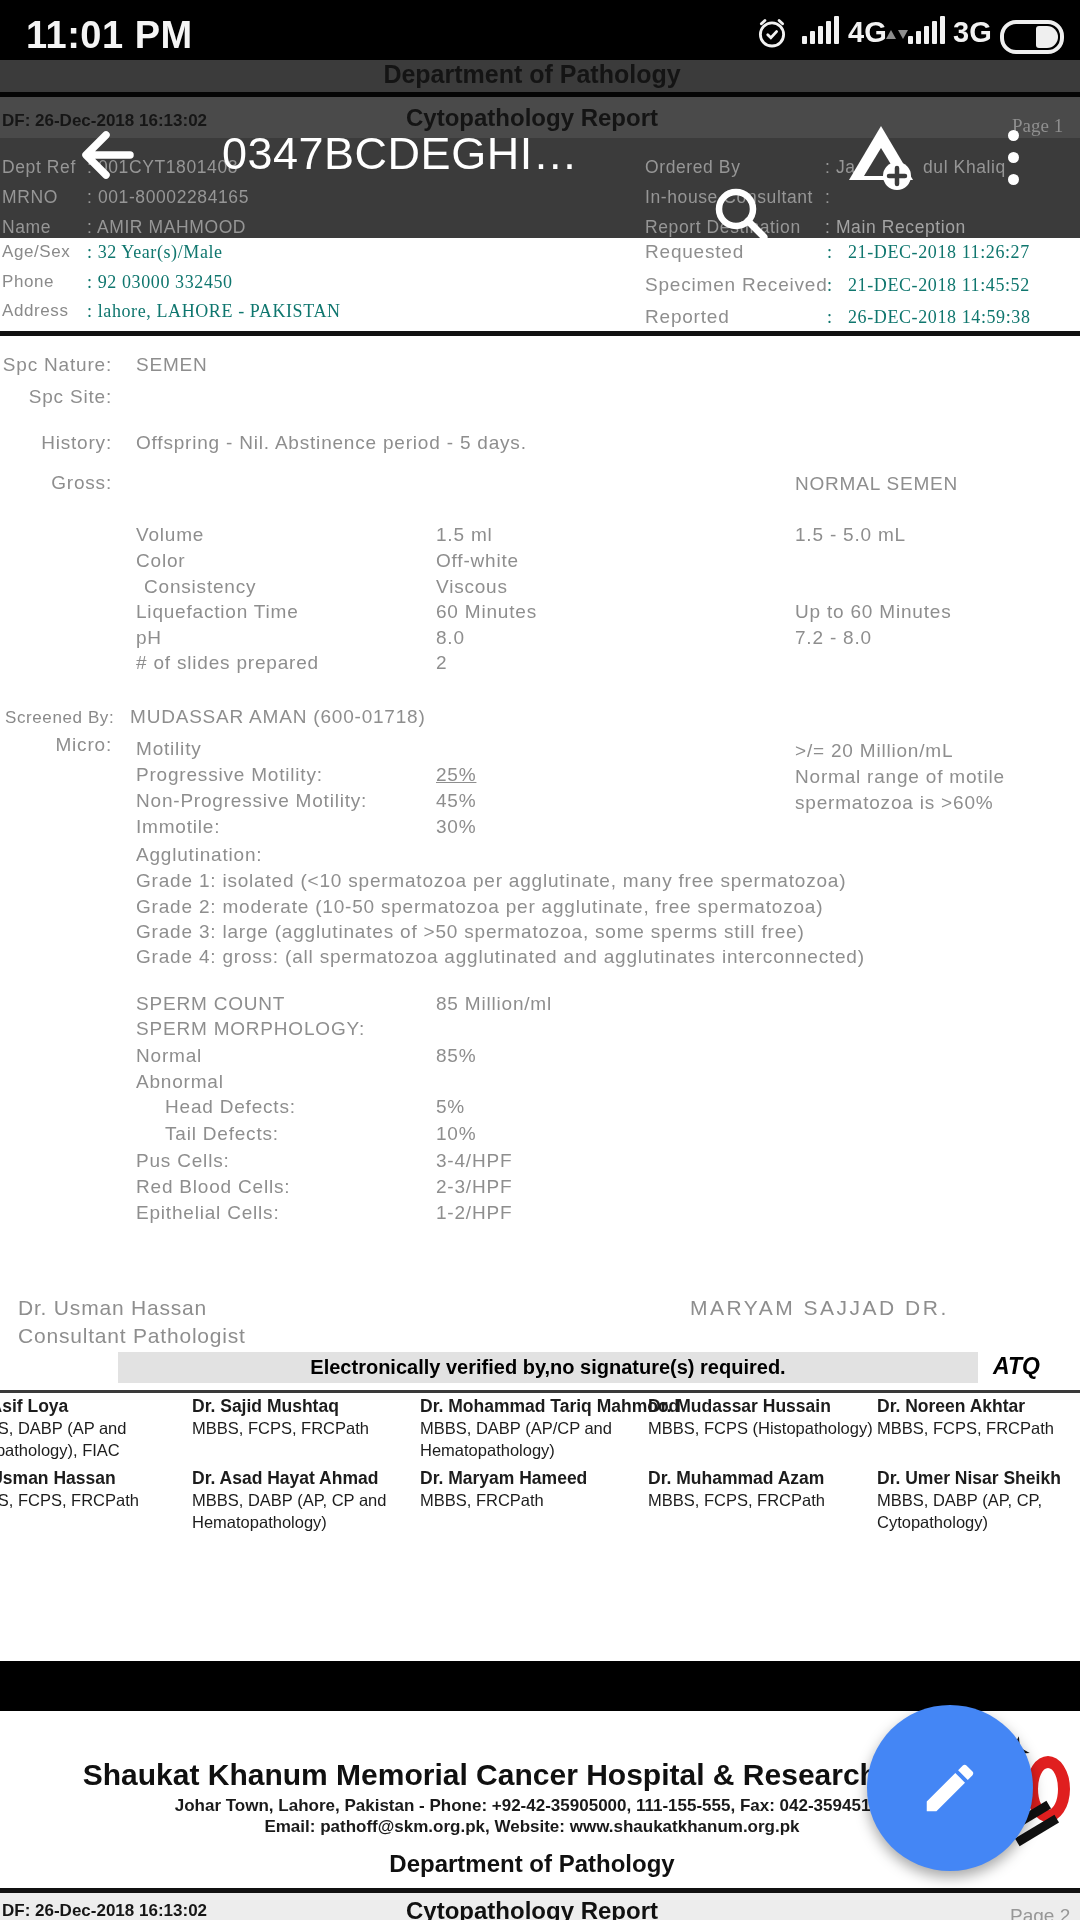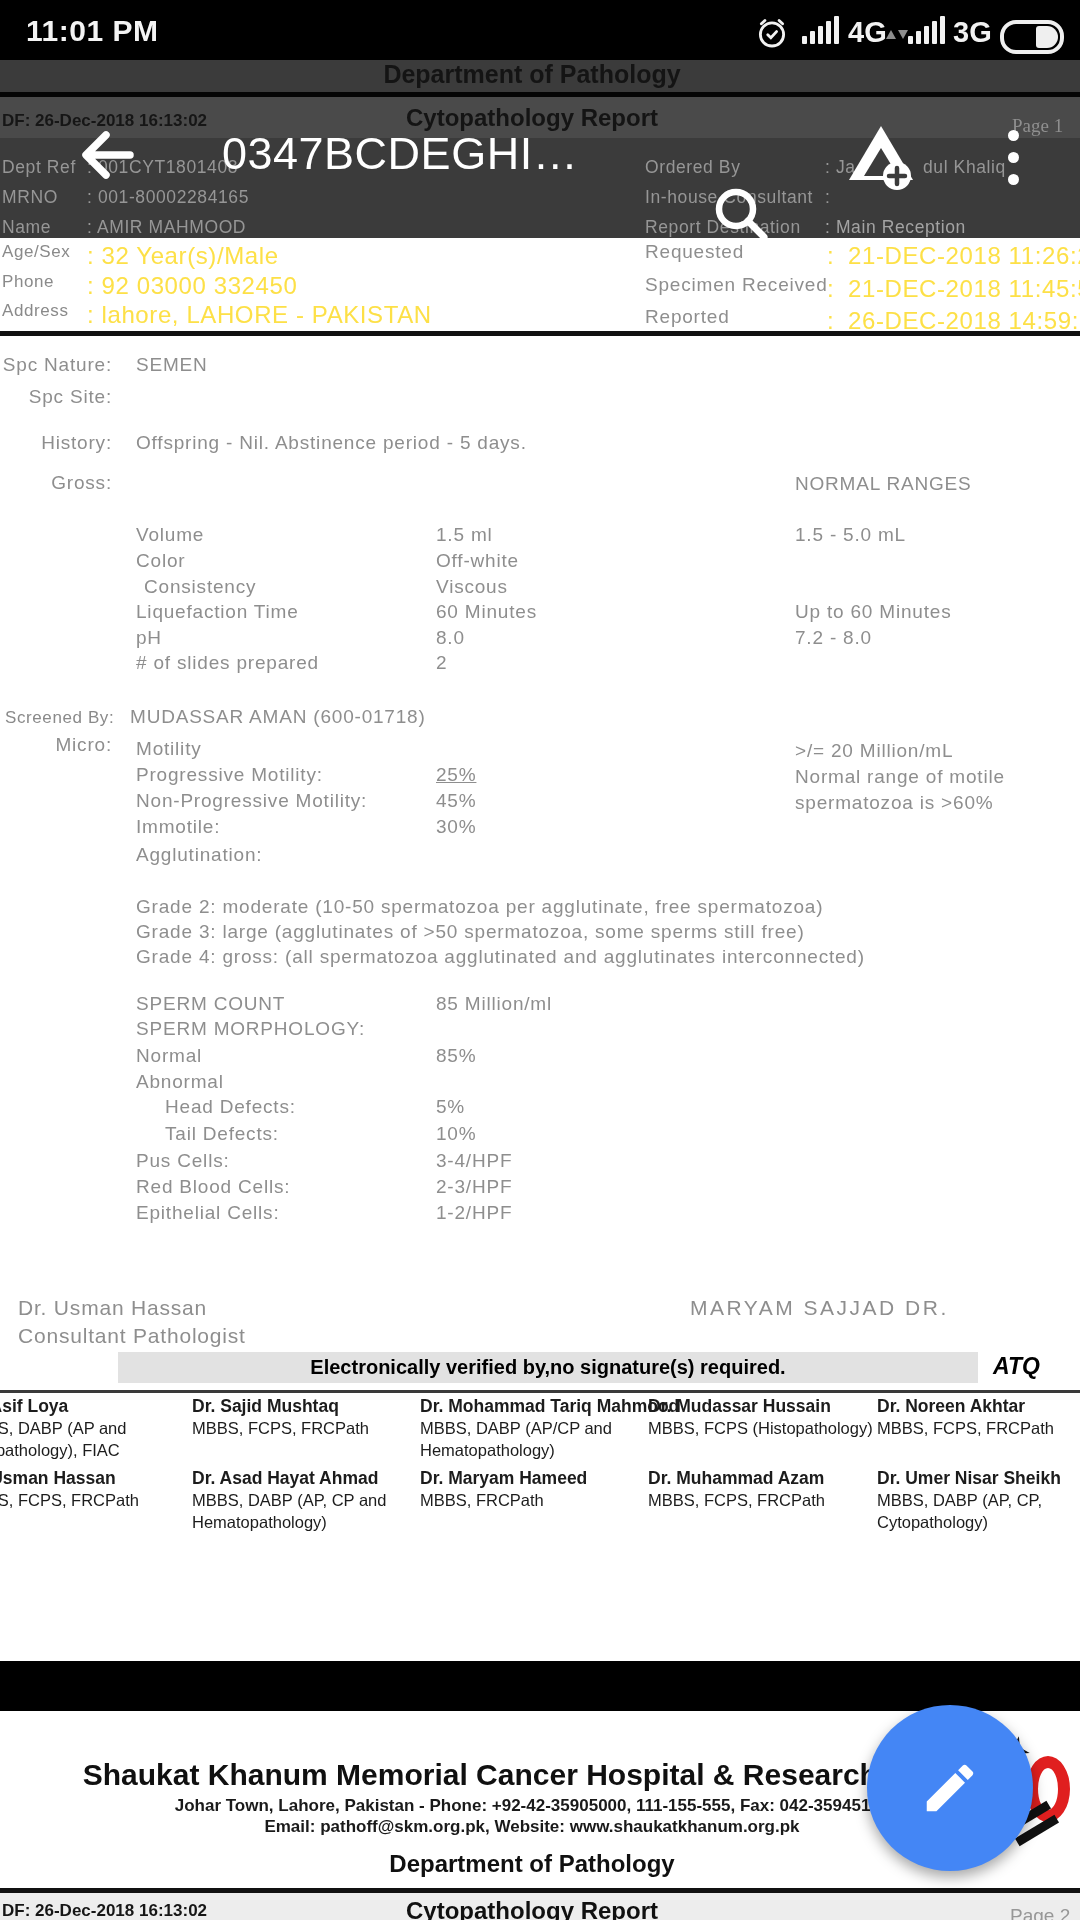--- a/index.html
+++ b/index.html
@@ -4,21 +4,21 @@
 <style>
   html,body{margin:0;padding:0;}
   body{
     width:1080px;height:1920px;position:relative;overflow:hidden;
     background:#000;font-family:"Liberation Sans", sans-serif;
     -webkit-font-smoothing:antialiased;
   }
   .abs{position:absolute;white-space:nowrap;}
   
   .statusbar{position:absolute;left:0;top:0;width:1080px;height:60px;background:#000;z-index:40;}
-  .sb-time{position:absolute;left:26px;top:14px;color:#f4f4f4;font-size:30px;font-weight:700;letter-spacing:.5px;}
+  .sb-time{position:absolute;left:26px;top:14px;color:#f4f4f4;font-size:38px;font-weight:700;letter-spacing:.5px;}
   .sig{position:absolute;display:flex;align-items:flex-end;gap:3px;height:28px;}
   .sig i{display:block;width:5px;background:#f2f2f2;border-radius:1px;}
   .sb-net{position:absolute;top:16px;color:#f2f2f2;font-size:29px;font-weight:700;}
   .mini-arrows{position:absolute;top:30px;display:flex;gap:2px;}
   .tri-up{width:0;height:0;border-left:5px solid transparent;border-right:5px solid transparent;border-bottom:9px solid #8d8d8d;}
   .tri-dn{width:0;height:0;border-left:5px solid transparent;border-right:5px solid transparent;border-top:9px solid #8d8d8d;}
   .battery{position:absolute;left:1000px;top:20px;width:56px;height:26px;border:4px solid #efefef;border-radius:16px;}
   .battery .fill{position:absolute;right:2px;top:2px;bottom:2px;width:22px;background:#efefef;border-radius:3px 11px 11px 3px;}
   
   .band{position:absolute;left:0;top:60px;width:1080px;height:178px;background:#3b3b3b;z-index:20;overflow:hidden;}
@@ -27,21 +27,21 @@
   .band-doc{color:#969696;font-size:17.5px;letter-spacing:.6px;}
   .center1080{left:-8px;width:1080px;text-align:center;}
   .tb-title{position:absolute;left:222px;top:68px;color:#fff;font-size:45px;font-weight:400;z-index:5;letter-spacing:.5px;}
   .tb-btn{position:absolute;z-index:6;}
   .dots{display:flex;flex-direction:column;gap:11px;}
   .dots b{width:11px;height:11px;border-radius:50%;background:#fff;display:block;}
   
   .page{position:absolute;left:0;width:1080px;background:#fff;z-index:1;}
   .doc{color:#8e8e8e;font-size:19px;letter-spacing:.8px;}
   .doc-sm{color:#8a8a8a;font-size:17px;letter-spacing:.6px;}
-  .doc-val{color:#fde047;font-size:24px;letter-spacing:.6px;}
+  .doc-val{color:#0f766e;font-size:18px;letter-spacing:.6px;font-family:Liberation Serif, serif;}
   .lab-r{text-align:right;}
   .dark-b{color:#101010;font-weight:700;}
   .docline{position:absolute;left:0;width:1080px;background:#111;}
   .docname{color:#1c1c1c;font-size:17.5px;font-weight:700;}
   .docqual{color:#1c1c1c;font-size:16.5px;font-weight:400;}
   .vbar{position:absolute;left:118px;top:1352px;width:860px;height:31px;background:#e2e2e2;}
   .bstrip{position:absolute;left:0;top:1893px;width:1080px;height:27px;background:#ededed;}
   
   .fab{position:absolute;left:867px;top:1705px;width:166px;height:166px;border-radius:50%;
        background:#4486F5;z-index:30;display:flex;align-items:center;justify-content:center;
@@ -114,21 +114,21 @@
   <div class="abs doc-val" style="left:848px;top:307px;">26-DEC-2018 14:59:38</div>
 
   <div class="docline" style="top:331px;height:5px;"></div>
 
   <div class="abs doc lab-r" style="left:-8px;width:120px;top:354px;">Spc Nature:</div>
   <div class="abs doc" style="left:136px;top:354px;">SEMEN</div>
   <div class="abs doc lab-r" style="left:-8px;width:120px;top:386px;">Spc Site:</div>
   <div class="abs doc lab-r" style="left:-8px;width:120px;top:432px;">History:</div>
   <div class="abs doc" style="left:136px;top:432px;">Offspring - Nil. Abstinence period - 5 days.</div>
   <div class="abs doc lab-r" style="left:-8px;width:120px;top:472px;">Gross:</div>
-  <div class="abs doc" style="left:795px;top:473px;">NORMAL RANGES</div>
+  <div class="abs doc" style="left:795px;top:473px;">NORMAL SEMEN</div>
 
   <div class="abs doc" style="left:136px;top:524px;">Volume</div>
   <div class="abs doc" style="left:436px;top:524px;">1.5 ml</div>
   <div class="abs doc" style="left:795px;top:524px;">1.5 - 5.0 mL</div>
   <div class="abs doc" style="left:136px;top:550px;">Color</div>
   <div class="abs doc" style="left:436px;top:550px;">Off-white</div>
   <div class="abs doc" style="left:136px;top:576px;margin-left:8px;">Consistency</div>
   <div class="abs doc" style="left:436px;top:576px;">Viscous</div>
   <div class="abs doc" style="left:136px;top:601px;">Liquefaction Time</div>
   <div class="abs doc" style="left:436px;top:601px;">60 Minutes</div>
@@ -148,20 +148,21 @@
   <div class="abs doc" style="left:136px;top:764px;">Progressive Motility:</div>
   <div class="abs doc" style="left:436px;top:764px;text-decoration:underline;">25%</div>
   <div class="abs doc" style="left:795px;top:766px;">Normal range of motile</div>
   <div class="abs doc" style="left:136px;top:790px;">Non-Progressive Motility:</div>
   <div class="abs doc" style="left:436px;top:790px;">45%</div>
   <div class="abs doc" style="left:795px;top:792px;">spermatozoa is &gt;60%</div>
   <div class="abs doc" style="left:136px;top:816px;">Immotile:</div>
   <div class="abs doc" style="left:436px;top:816px;">30%</div>
 
   <div class="abs doc" style="left:136px;top:844px;">Agglutination:</div>
+  <div class="abs doc" style="left:136px;top:870px;">Grade 1: isolated (&lt;10 spermatozoa per agglutinate, many free spermatozoa)</div>
   <div class="abs doc" style="left:136px;top:896px;">Grade 2: moderate (10-50 spermatozoa per agglutinate, free spermatozoa)</div>
   <div class="abs doc" style="left:136px;top:921px;">Grade 3: large (agglutinates of &gt;50 spermatozoa, some sperms still free)</div>
   <div class="abs doc" style="left:136px;top:946px;">Grade 4: gross: (all spermatozoa agglutinated and agglutinates interconnected)</div>
 
   <div class="abs doc" style="left:136px;top:993px;">SPERM COUNT</div>
   <div class="abs doc" style="left:436px;top:993px;">85 Million/ml</div>
   <div class="abs doc" style="left:136px;top:1018px;">SPERM MORPHOLOGY:</div>
   <div class="abs doc" style="left:136px;top:1045px;">Normal</div>
   <div class="abs doc" style="left:436px;top:1045px;">85%</div>
   <div class="abs doc" style="left:136px;top:1071px;">Abnormal</div>

